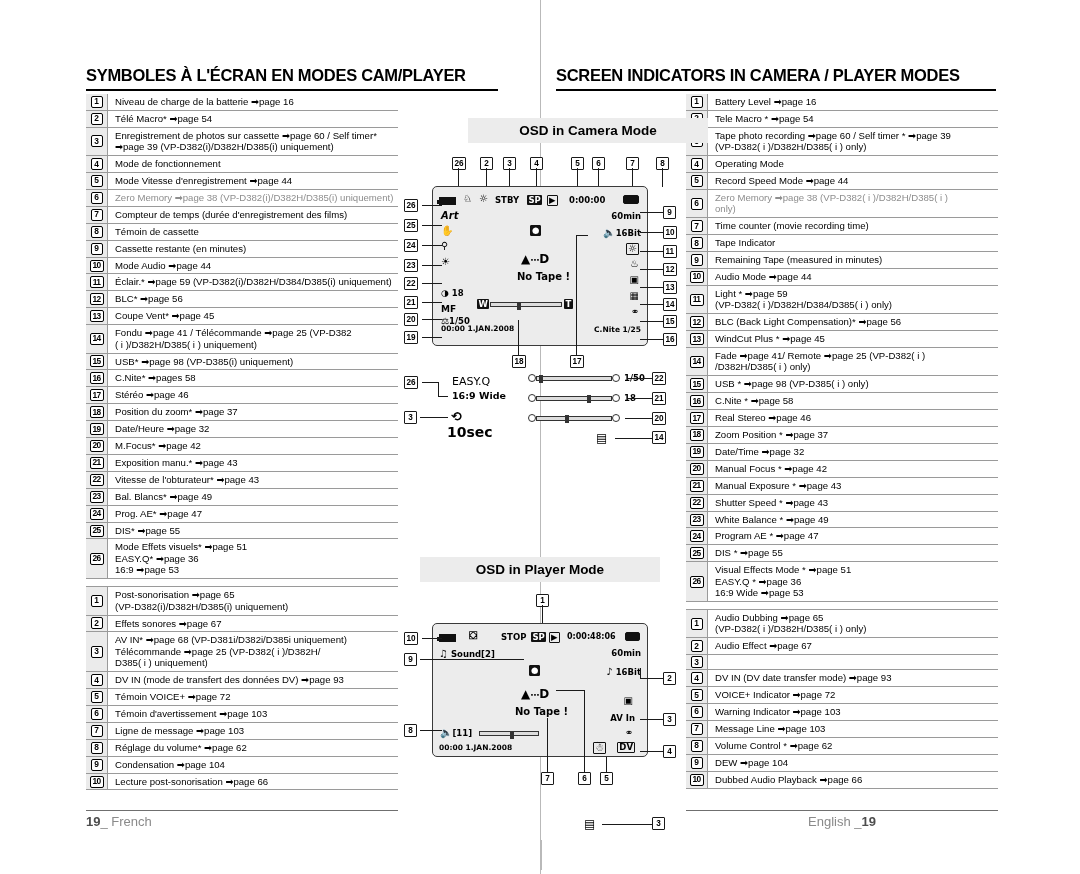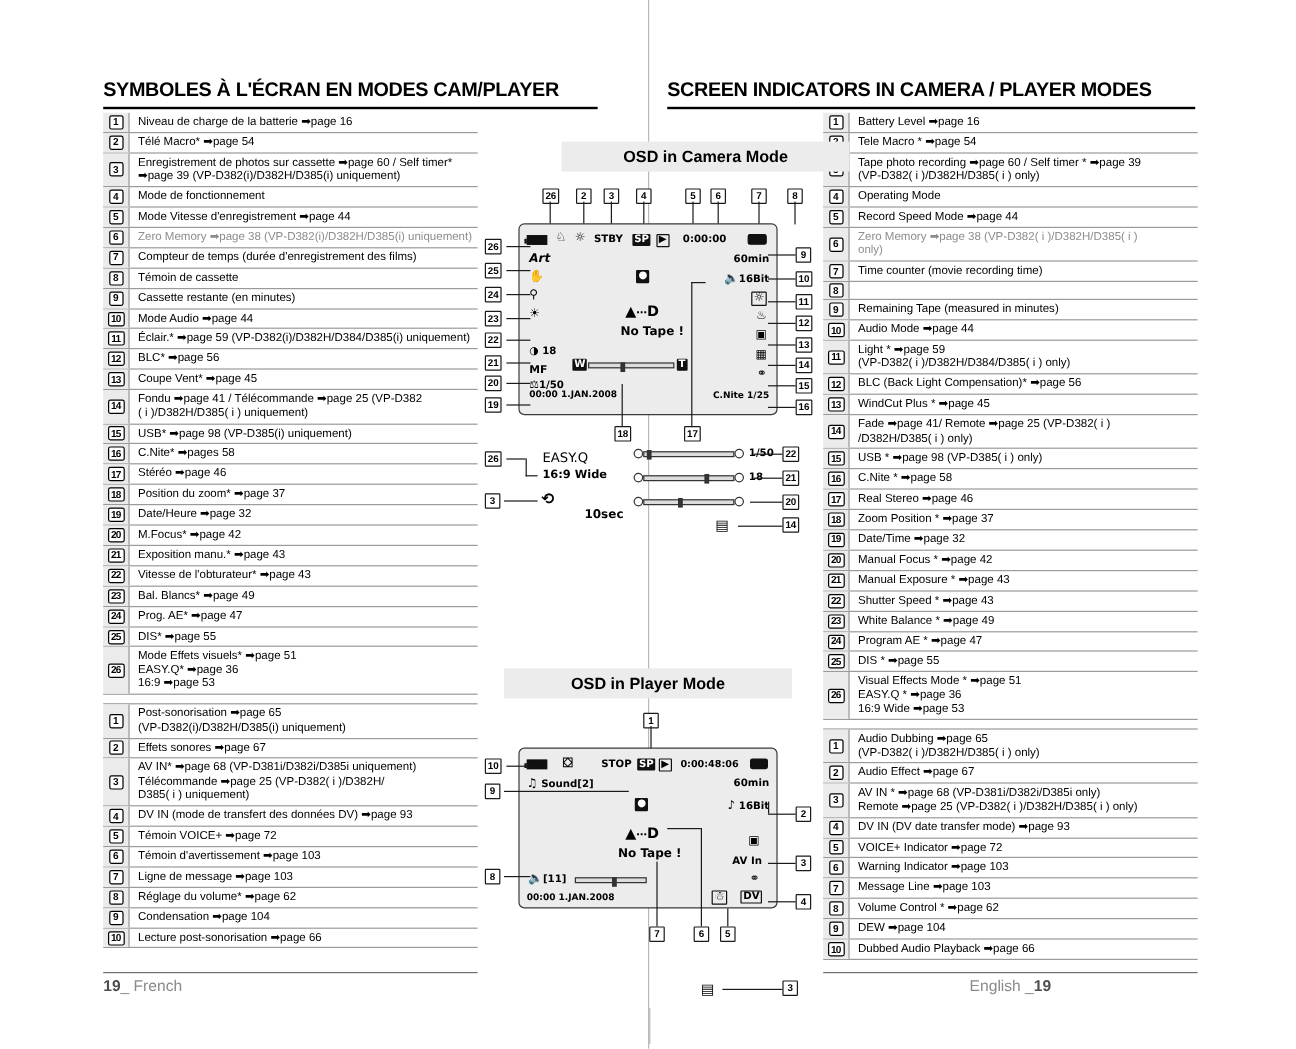--- a/index.html
+++ b/index.html
@@ -425,20 +425,21 @@
       <div class="lrow">
         <div class="lnum-cell">
           <span class="badge">7</span>
         </div>
         <div class="ltext"><span class="l1">Time counter (movie recording time)</span></div>
       </div>
       <div class="lrow">
         <div class="lnum-cell">
           <span class="badge">8</span>
         </div>
+        <div class="ltext"><span class="l1">Tape Indicator</span></div>
       </div>
       <div class="lrow">
         <div class="lnum-cell">
           <span class="badge">9</span>
         </div>
         <div class="ltext"><span class="l1">Remaining Tape (measured in minutes)</span></div>
       </div>
       <div class="lrow">
         <div class="lnum-cell">
           <span class="badge wide">10</span>
@@ -550,21 +551,20 @@
       <div class="lrow">
         <div class="lnum-cell">
           <span class="badge">2</span>
         </div>
         <div class="ltext"><span class="l1">Audio Effect ➡page 67</span></div>
       </div>
       <div class="lrow">
         <div class="lnum-cell">
           <span class="badge">3</span>
         </div>
-        <div class="ltext"><span class="l1">AV IN * ➡page 68 (VP-D381i/D382i/D385i only)</span><span class="l2">Remote ➡page 25 (VP-D382( i )/D382H/D385( i ) only)</span></div>
       </div>
       <div class="lrow">
         <div class="lnum-cell">
           <span class="badge">4</span>
         </div>
         <div class="ltext"><span class="l1">DV IN (DV date transfer mode) ➡page 93</span></div>
       </div>
       <div class="lrow">
         <div class="lnum-cell">
           <span class="badge">5</span>
@@ -729,21 +729,21 @@
   <div class="cbox" style="left:404px; top:376px;">26</div>
   <div class="lead h" style="left:422px; top:382px; width:16px;"></div>
   <div class="lead v" style="left:438px; top:382px; height:15px;"></div>
   <div class="lead h" style="left:438px; top:396px; width:10px;"></div>
   <div class="osd" style="left:452px; top:376px; font-size:11px; font-weight:normal;">EASY.Q</div>
   <div class="osd" style="left:452px; top:391px; font-size:9.5px;">16:9 Wide</div>
 
   <div class="cbox" style="left:404px; top:411px;">3</div>
   <div class="lead h" style="left:420px; top:417px; width:28px;"></div>
   <div class="osd" style="left:451px; top:410px; font-size:13px;">⟲</div>
-  <div class="osd" style="left:447px; top:425px; font-size:10px;margin-left:40px;">10sec</div>
+  <div class="osd" style="left:447px; top:425px; font-size:14px;">10sec</div>
 
   <div class="slider-row" style="left:528px; top:374px;">
     <span class="circ"></span>
     <div class="strack" style="width:76px;">
         <div class="sknob" style="left:2px;"></div>
       </div>
     <span class="circ"></span>
     <span class="osd" style="position:static; margin-left:4px;">1/50</span>
   </div>
   <div class="cbox" style="left:652px; top:372px;">22</div>

